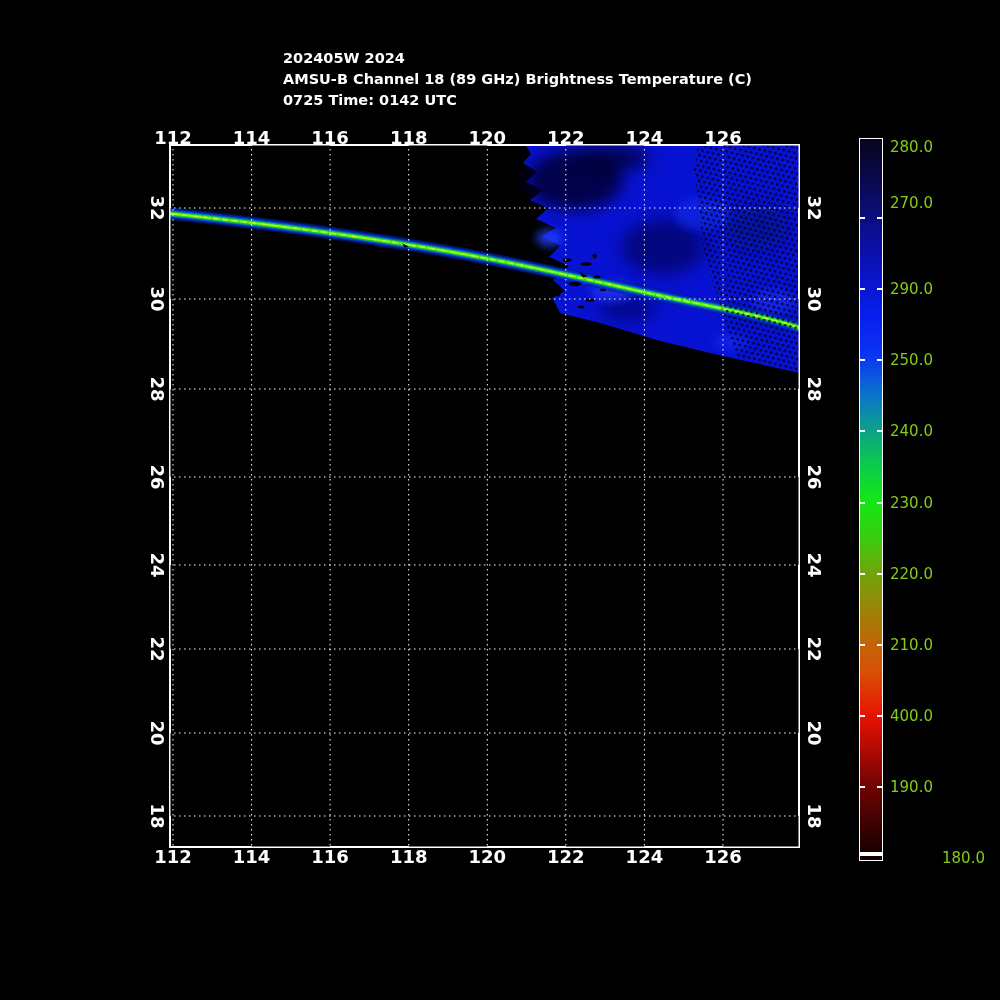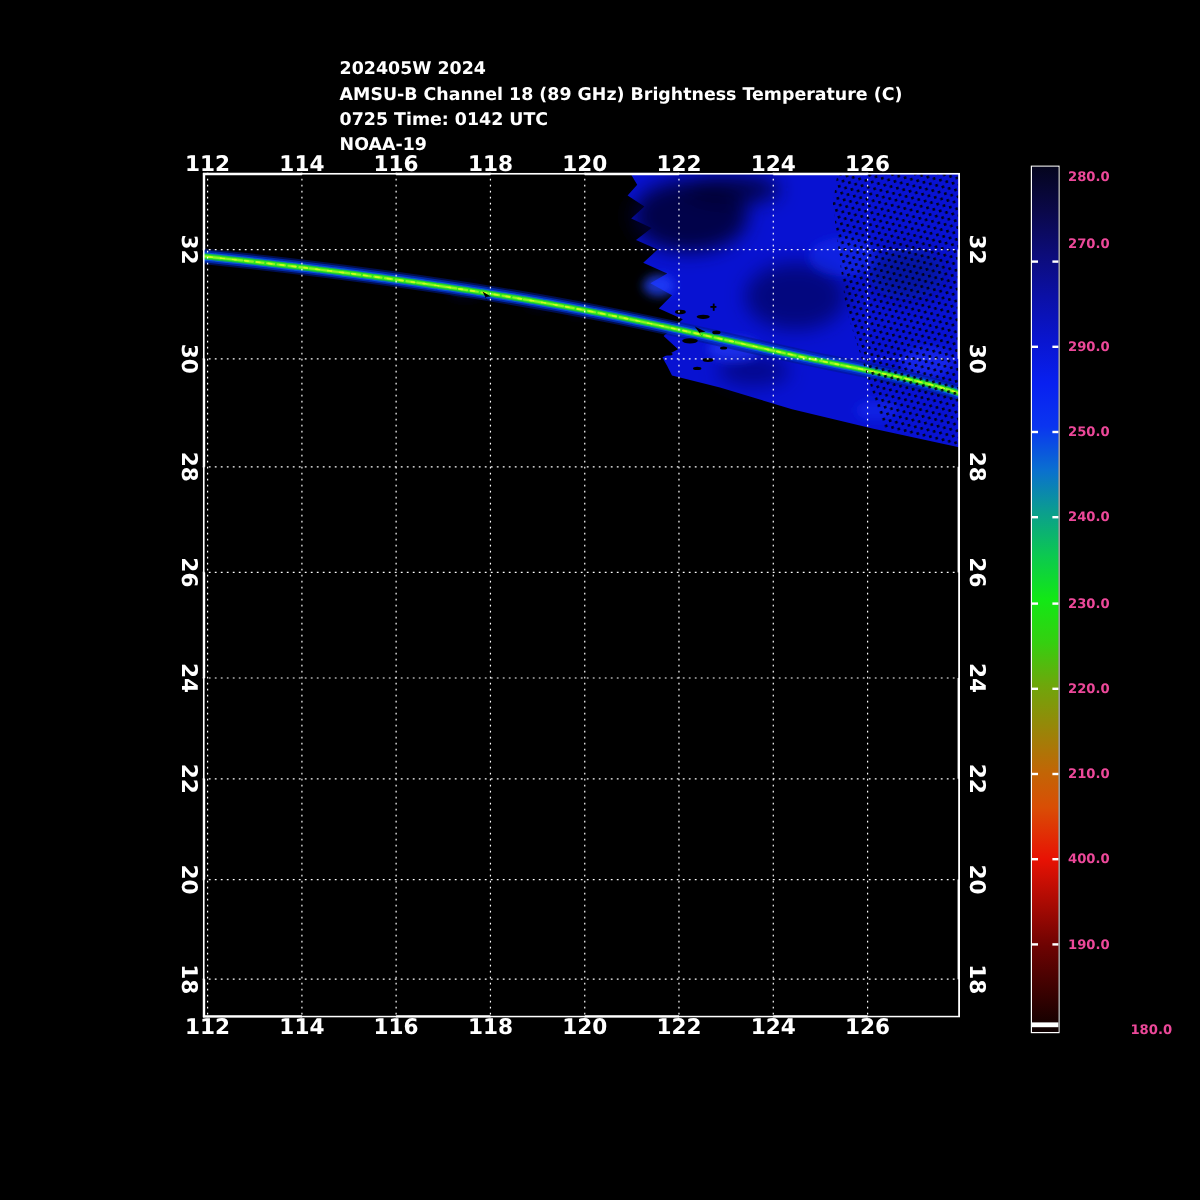--- a/index.html
+++ b/index.html
@@ -3,21 +3,21 @@
 <meta charset="utf-8">
 <style>
   html,body{margin:0;padding:0;background:#000;}
   #stage{position:relative;width:1000px;height:1000px;background:#000;overflow:hidden;
          font-family:"DejaVu Sans","Liberation Sans",sans-serif;}
   .title-block{position:absolute;left:283px;top:20px;color:#fff;font-size:14.5px;
                font-weight:bold;line-height:21px;white-space:nowrap;margin-top:28px;}
   .axis-label{position:absolute;color:#fff;font-size:18px;font-weight:bold;white-space:nowrap;
               transform:translate(-50%,-50%);}
   .axis-label.rot{transform:translate(-50%,-50%) rotate(90deg);}
-  .cb-label{position:absolute;color:#ec4899;font-size:11px;font-weight:bold;white-space:nowrap;
+  .cb-label{position:absolute;color:#84cc16;font-size:15px;font-weight:normal;white-space:nowrap;
             transform:translateY(-50%);}
   #colorbar{position:absolute;left:859px;top:138px;width:24px;height:723px;
             border:1px solid #fff;box-sizing:border-box;}
   #colorbar-gradient{position:absolute;left:0;top:0;right:0;bottom:0;
     background:linear-gradient(to top,
       #0d0000 0%, #6e0302 10%, #e81204 20%, #d94e05 26%, #c26506 30%,
       #6fa60b 40%, #35cf10 45%, #12e815 50%, #0cc94f 55%, #0b9f8d 60%,
       #0a6fd0 65%, #0a35f0 70%, #0820f0 75%, #0915cf 80%, #0b10a6 85%,
       #0c0c78 90%, #0a0848 95%, #05051e 100%);}
   #cb-bottom-stripe{position:absolute;left:860px;top:852px;width:22px;height:4px;background:#fff;}
@@ -26,21 +26,20 @@
 </style>
 </head>
 <body>
 
 <div id="stage">
 
   <div class="title-block">
     <div>202405W 2024</div>
     <div>AMSU-B Channel 18 (89 GHz) Brightness Temperature (C)</div>
     <div>0725 Time: 0142 UTC</div>
-    <div>NOAA-19</div>
   </div>
 
   <svg id="plot-svg" width="631" height="704" viewBox="169 144 631 704">
     <defs>
       <clipPath id="plotclip">
           <rect x="169" y="144" width="631" height="704"></rect>
         </clipPath>
       <filter id="blur8" x="-50%" y="-50%" width="200%" height="200%">
           <feGaussianBlur stdDeviation="8"></feGaussianBlur>
         </filter>

